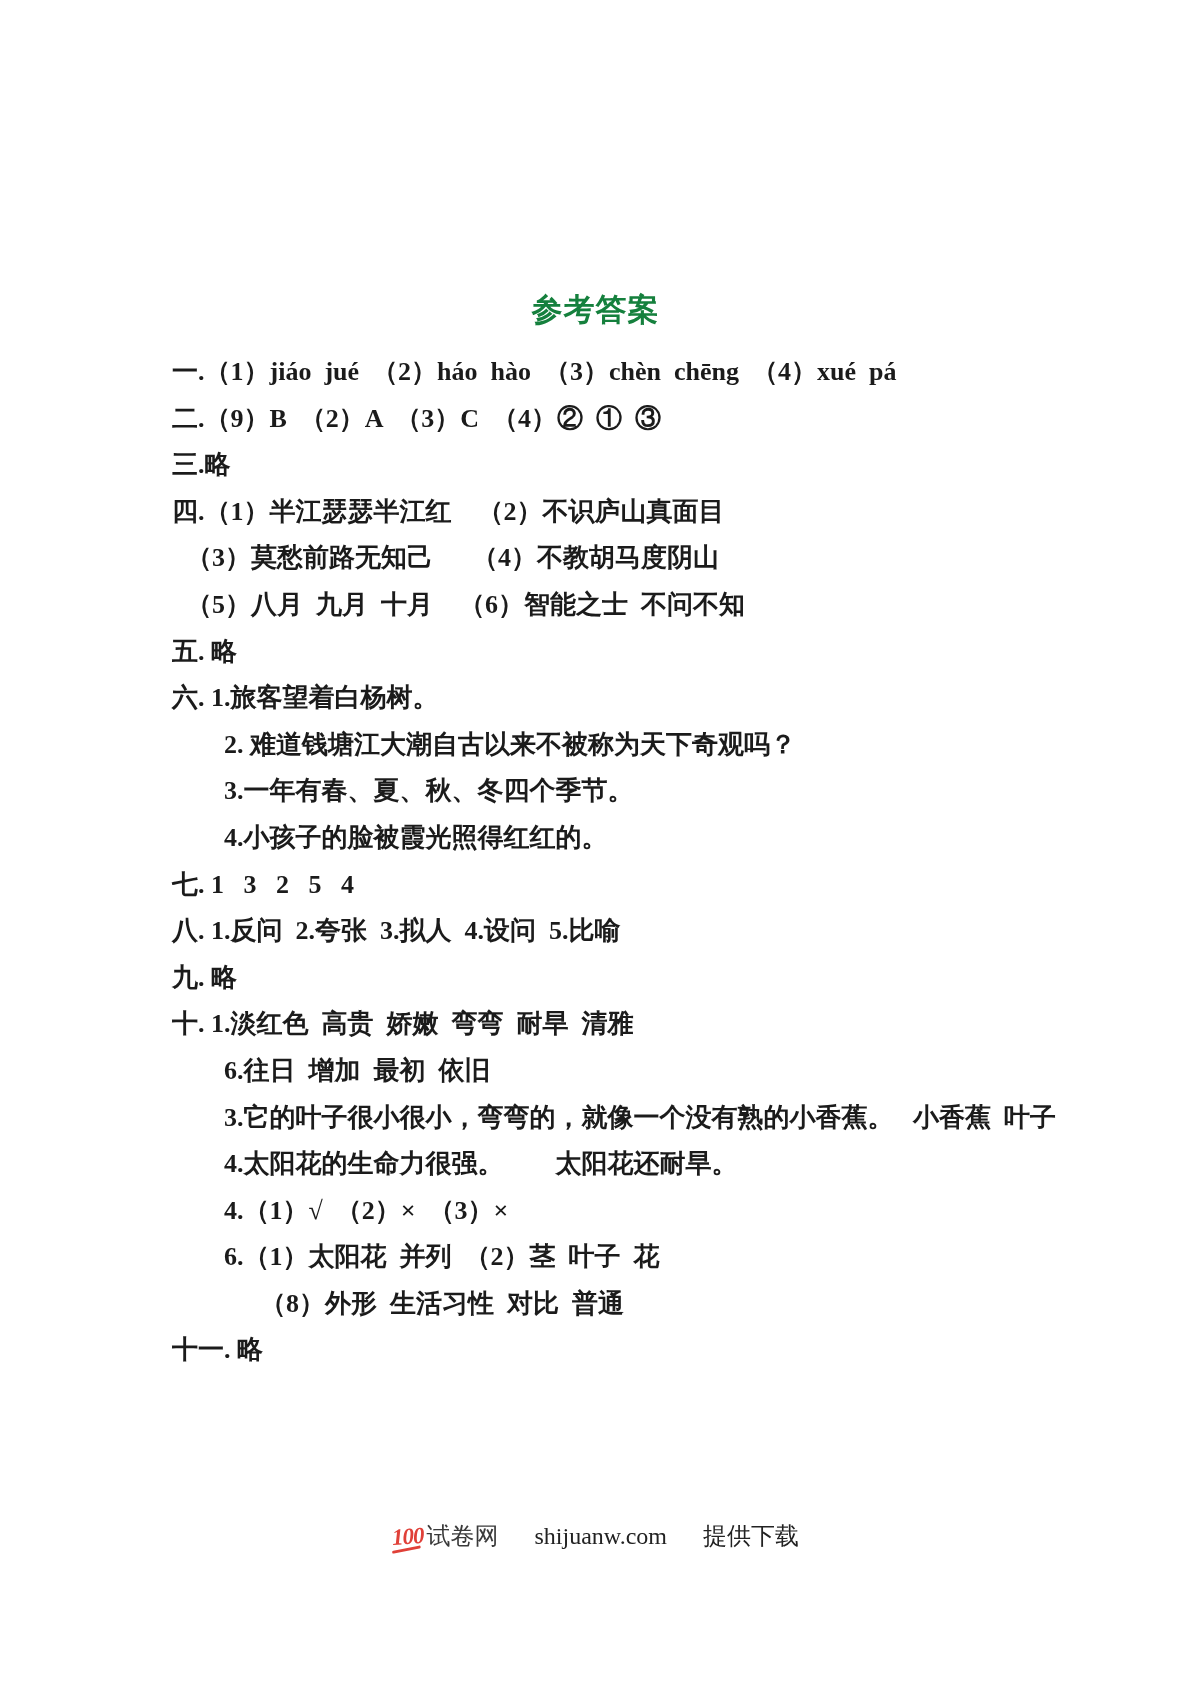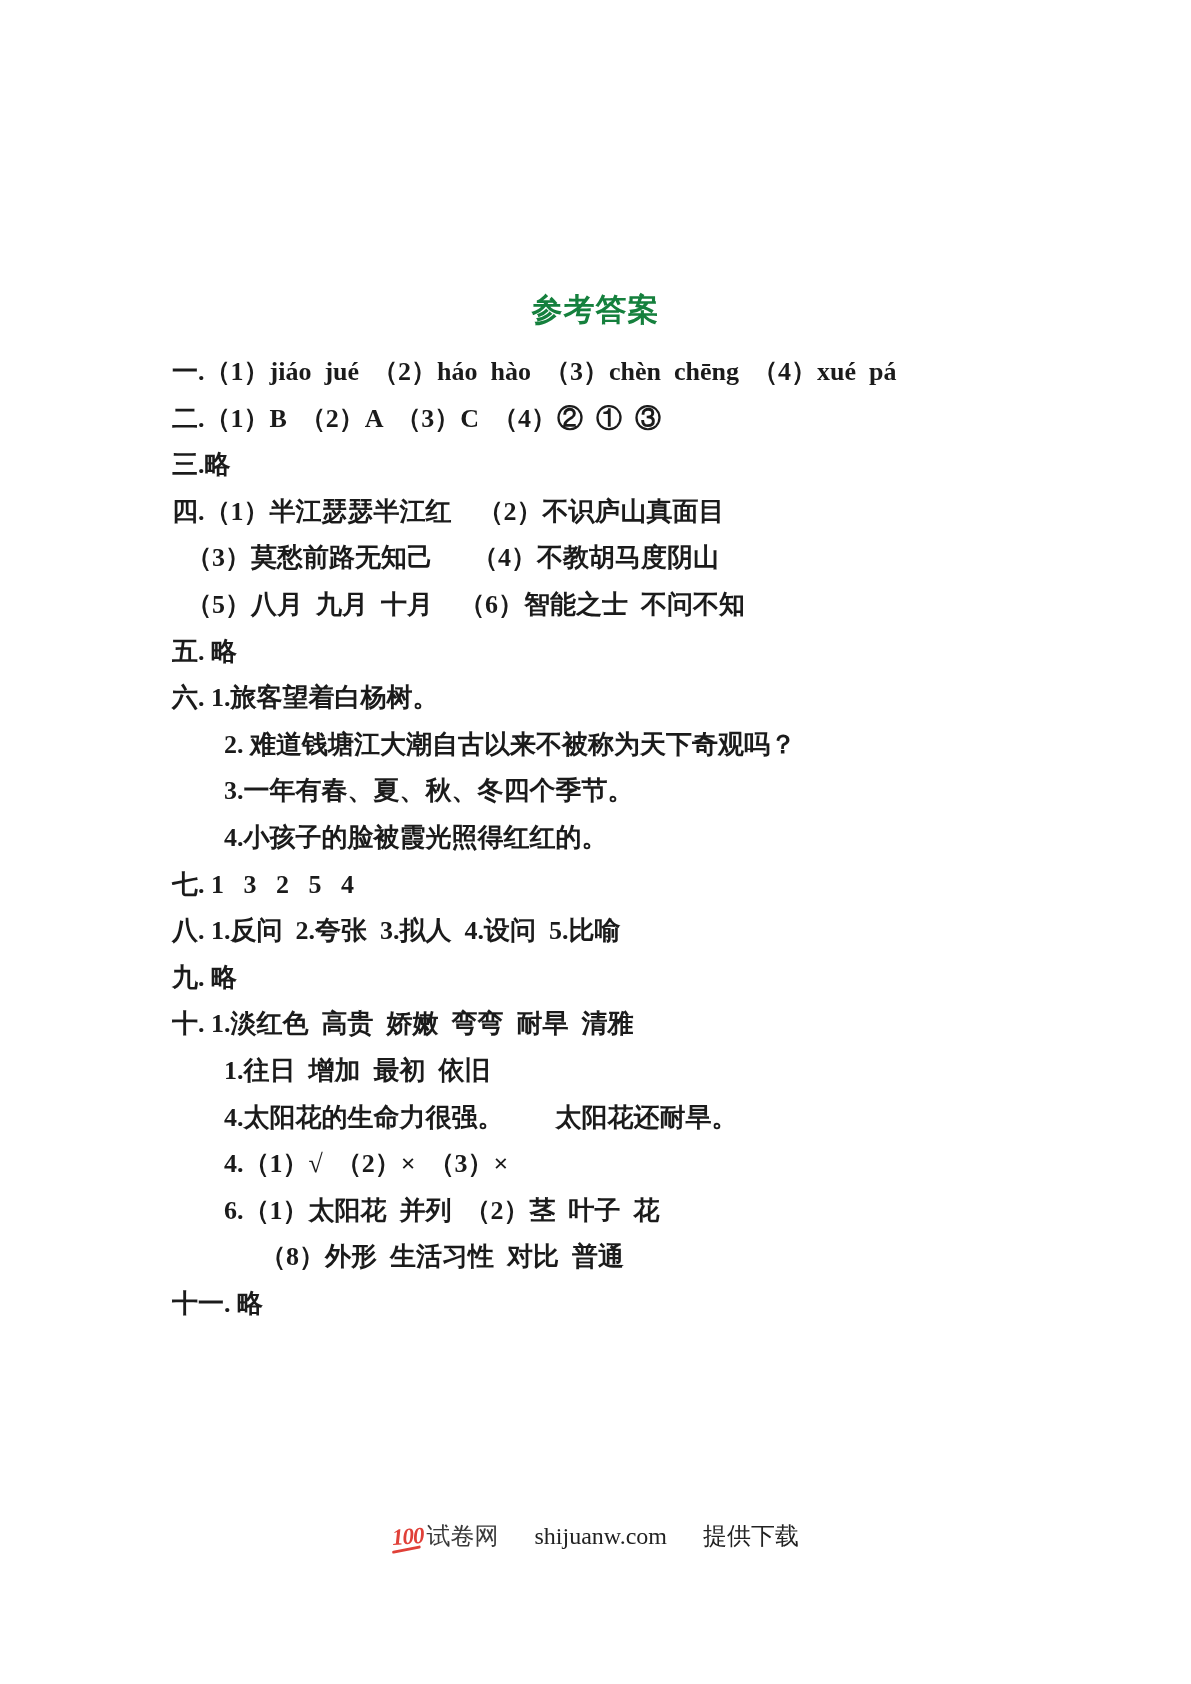--- a/index.html
+++ b/index.html
@@ -78,35 +78,36 @@
 </style>
 </head>
 <body>
 
 <div class="page">
 
   <h1 class="title">参考答案</h1>
 
   <div class="content">
       <div class="line lv0">一.（1）jiáo  jué  （2）háo  hào  （3）chèn  chēng  （4）xué  pá</div>
-      <div class="line lv0">二.（1）B  （2）A  （3）C  （4）②  ①  ③</div>
+      <div class="line lv0">二.（9）B  （2）A  （3）C  （4）②  ①  ③</div>
       <div class="line lv0">三.略</div>
       <div class="line lv0">四.（1）半江瑟瑟半江红    （2）不识庐山真面目</div>
       <div class="line lv1">（3）莫愁前路无知己      （4）不教胡马度阴山</div>
       <div class="line lv1">（5）八月  九月  十月    （6）智能之士  不问不知</div>
       <div class="line lv0">五. 略</div>
       <div class="line lv0">六. 1.旅客望着白杨树。</div>
       <div class="line lv2">2. 难道钱塘江大潮自古以来不被称为天下奇观吗？</div>
       <div class="line lv2">3.一年有春、夏、秋、冬四个季节。</div>
       <div class="line lv2">4.小孩子的脸被霞光照得红红的。</div>
       <div class="line lv0">七. 1   3   2   5   4</div>
       <div class="line lv0">八. 1.反问  2.夸张  3.拟人  4.设问  5.比喻</div>
       <div class="line lv0">九. 略</div>
       <div class="line lv0">十. 1.淡红色  高贵  娇嫩  弯弯  耐旱  清雅</div>
-      <div class="line lv2">1.往日  增加  最初  依旧</div>
+      <div class="line lv2">6.往日  增加  最初  依旧</div>
+      <div class="line lv2">3.它的叶子很小很小，弯弯的，就像一个没有熟的小香蕉。   小香蕉  叶子</div>
       <div class="line lv2">4.太阳花的生命力很强。        太阳花还耐旱。</div>
       <div class="line lv2">4.（1）√  （2）×  （3）×</div>
       <div class="line lv2">6.（1）太阳花  并列  （2）茎  叶子  花</div>
       <div class="line lv3">（8）外形  生活习性  对比  普通</div>
       <div class="line lv0">十一. 略</div>
     </div>
 
   <div class="footer">
     <span class="logo"><span class="logo-100">100</span><span class="logo-text">试卷网</span></span>
     <span class="domain">shijuanw.com</span>

